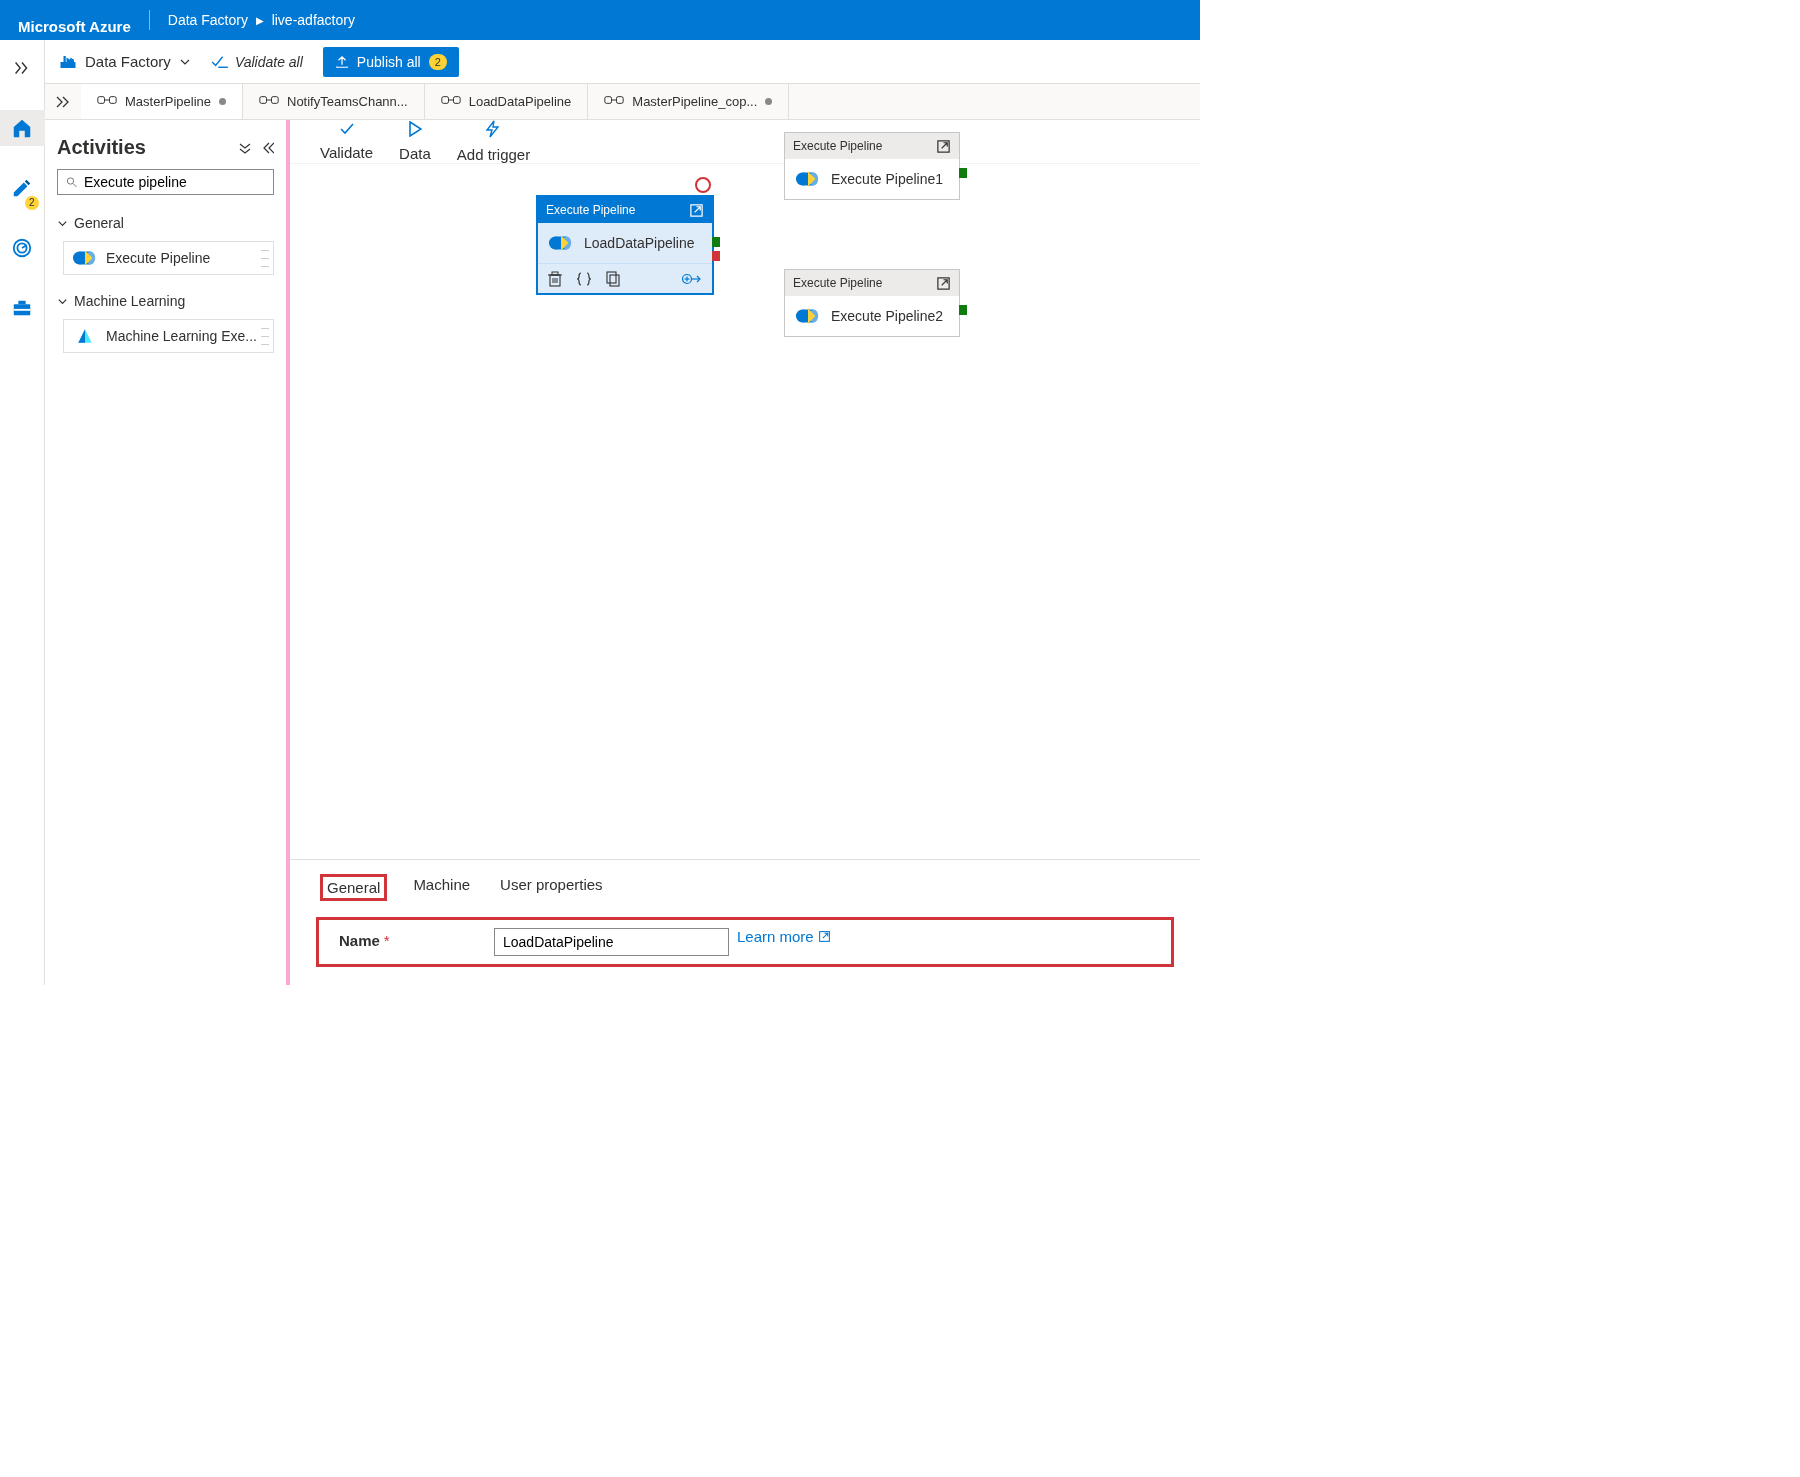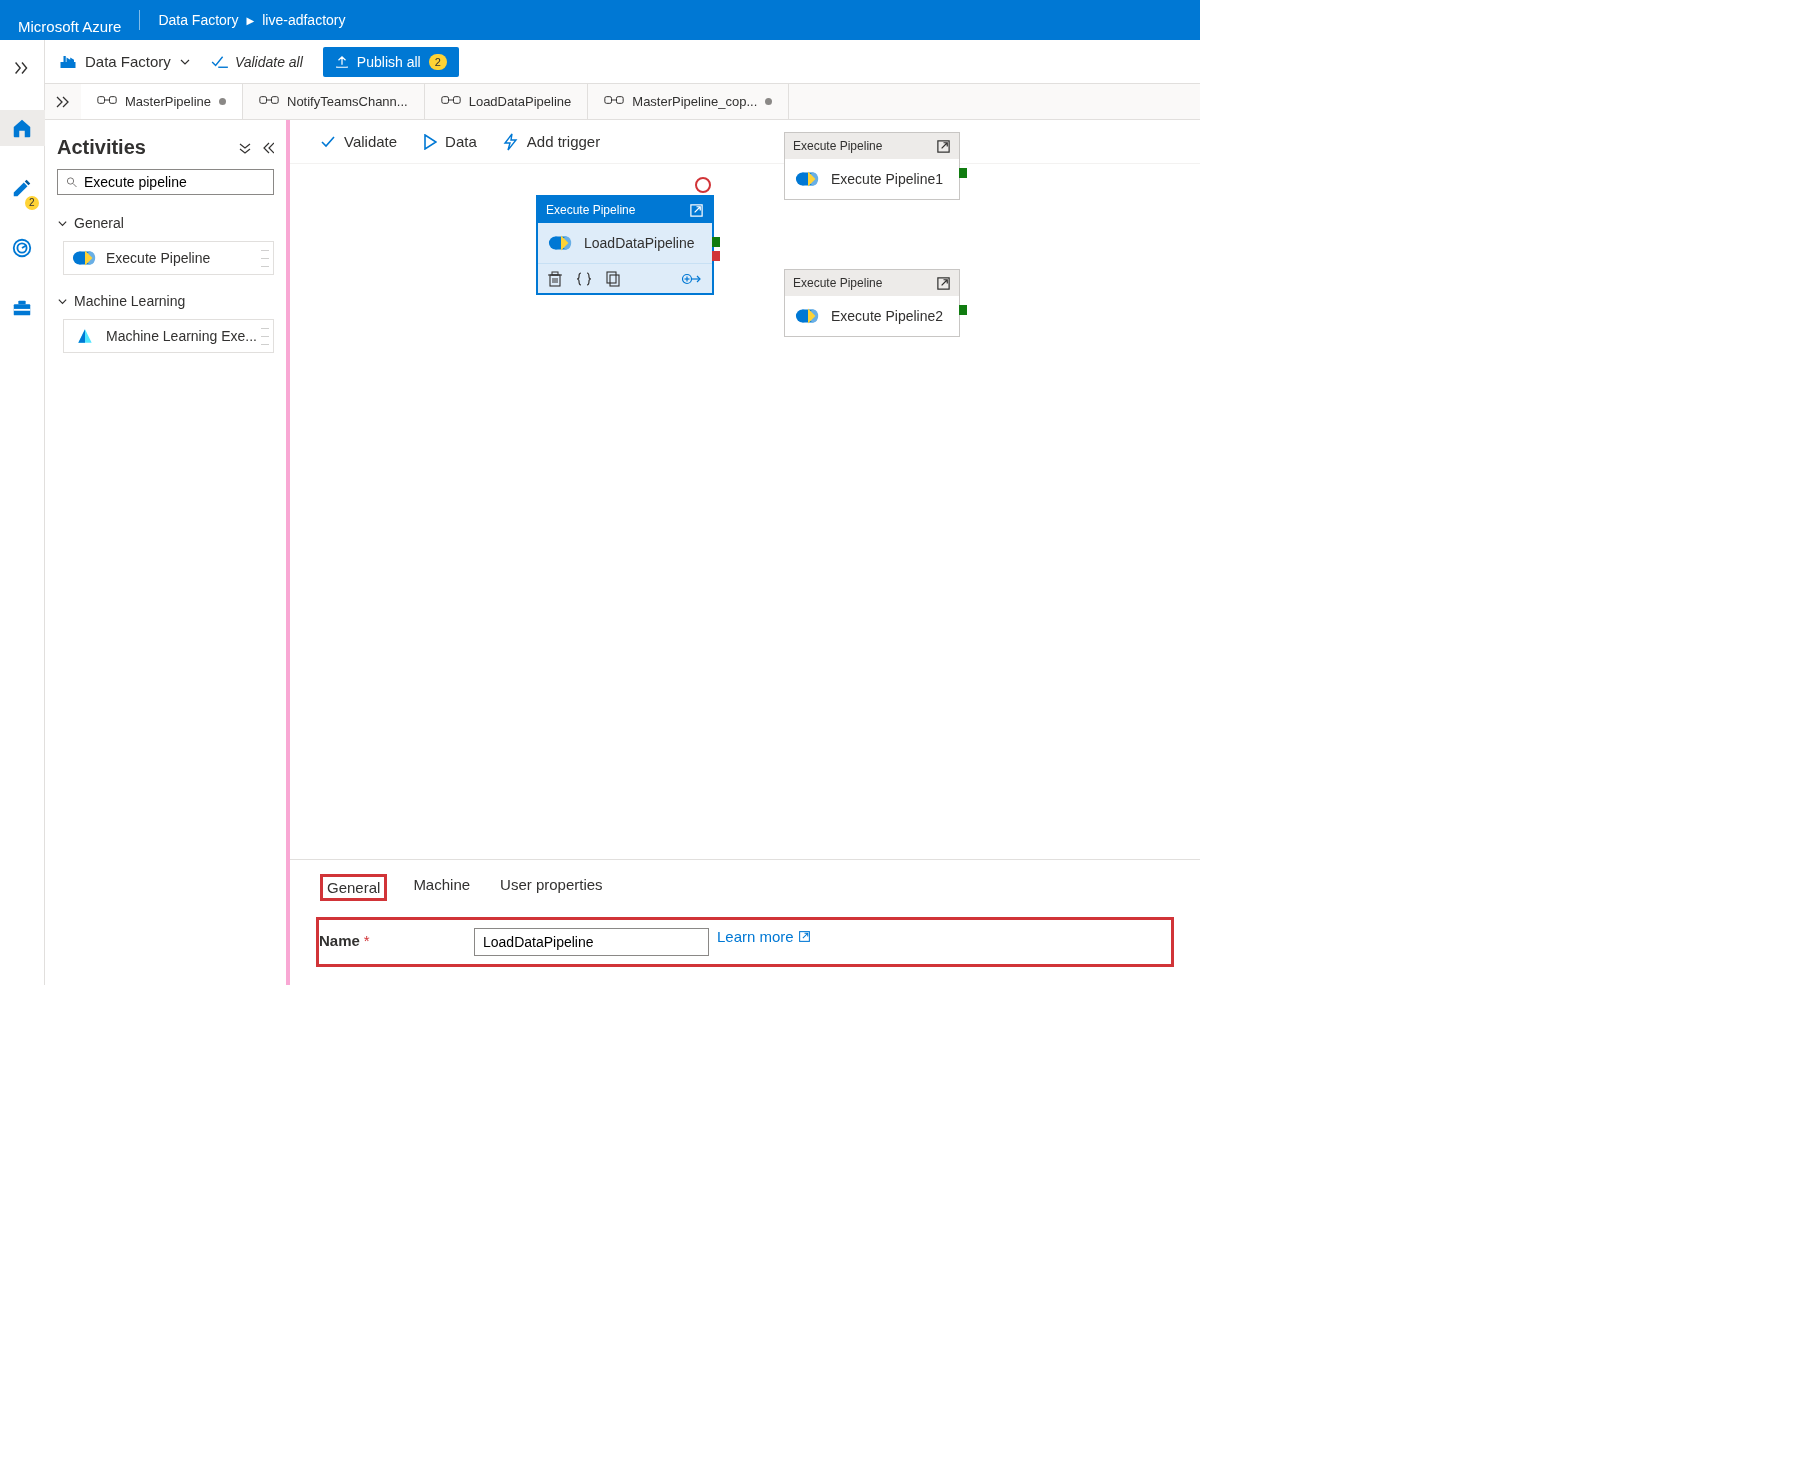--- a/index.html
+++ b/index.html
@@ -1,20 +1,20 @@
 <!DOCTYPE html>
 <html><head>
 <meta charset="utf-8">
 <style>
   * { box-sizing: border-box; margin: 0; padding: 0; font-family: 'Segoe UI', Tahoma, sans-serif; }
   body { width: 1200px; height: 985px; overflow: hidden; background: #fff; font-size: 14px; color: #323130; }
 
   
   .azure-header { height: 40px; background: #0078d4; color: #fff; display: flex; align-items: center; padding-left: 18px; }
-  .logo { font-weight: 400; font-size: 15px; margin-top: 12px; }
+  .logo { font-weight: 700; font-size: 15px; margin-top: 12px; }
   .header-divider { width: 1px; height: 20px; background: rgba(255,255,255,.5); margin: 0 18px; }
   .crumb { color: #fff; font-size: 14px; }
   .crumb-sep { margin: 0 8px; font-size: 10px; }
   .search-wrap { margin-left: auto; background: #c7e0f4; height: 32px; width: 335px; display: flex; align-items: center; padding: 0 10px; gap: 8px; }
   .search-wrap svg { width: 14px; height: 14px; }
   .search-wrap input { flex: 1; border: none; background: transparent; font-size: 14px; color: #323130; outline: none; }
 
   
   .shell { display: flex; height: calc(100% - 40px); }
   .rail { width: 45px; background: #fff; border-right: 1px solid #e1dfdd; display: flex; flex-direction: column; align-items: center; padding-top: 10px; gap: 24px; }
@@ -49,21 +49,21 @@
   .act-search { display: flex; align-items: center; gap: 6px; border: 1px solid #8a8886; padding: 4px 8px; margin-bottom: 14px; }
   .act-search input { border: none; outline: none; flex: 1; font-size: 14px; }
   .grp-head { display: flex; align-items: center; gap: 6px; font-size: 14px; font-weight: 400; padding: 6px 0; cursor: pointer; }
   .grp-item { display: flex; align-items: center; gap: 8px; border: 1px solid #e1dfdd; padding: 6px 8px; margin: 4px 0 12px 6px; font-size: 14px; cursor: grab; position: relative; }
   .grp-item .grip { position: absolute; right: 4px; top: 4px; bottom: 4px; width: 8px; display: flex; flex-direction: column; justify-content: space-around; opacity: .4; }
   .grp-item .grip span { height: 1px; background: #8a8886; }
 
   
   .canvas-wrap { flex: 1; display: flex; flex-direction: column; }
   .canvas-tb { height: 44px; display: flex; align-items: center; gap: 26px; padding-left: 30px; border-bottom: 1px solid #f3f2f1; }
-  .canvas-tb .btn { display: flex; align-items: center; gap: 8px; font-size: 15px; cursor: pointer; }
+  .canvas-tb .btn { display: flex; align-items: center; gap: 8px; font-size: 15px; cursor: pointer; flex-direction: column; }
   .canvas { flex: 1; position: relative; background: #fff; }
 
   .node { position: absolute; width: 176px; background: #fff; border: 1px solid #c8c6c4; font-size: 13px; }
   .node .n-head { height: 26px; background: #edebe9; display: flex; align-items: center; justify-content: space-between; padding: 0 8px; font-size: 12px; }
   .node .n-body { display: flex; align-items: center; gap: 10px; padding: 10px; font-size: 14px; }
   .node .port { position: absolute; width: 8px; height: 10px; right: -8px; }
   .port.green { background: #107c10; }
   .port.red { background: #d13438; }
 
   .node.selected { border: 2px solid #0078d4; width: 178px; }
@@ -72,21 +72,21 @@
   .node.selected .n-foot { background: #deecf9; height: 30px; display: flex; align-items: center; padding: 0 10px; gap: 14px; border-top: 1px solid #c7e0f4; }
   .node.selected .n-foot .spacer { flex: 1; }
   .breakpoint { position: absolute; width: 16px; height: 16px; border: 2px solid #d13438; border-radius: 50%; }
 
   
   .prop-pane { border-top: 1px solid #e1dfdd; }
   .prop-tabs { display: flex; gap: 22px; padding: 14px 30px 10px; font-size: 15px; }
   .prop-tab { cursor: pointer; padding: 2px 4px; }
   .prop-tab.active { border: 3px solid #d13438; font-weight: 400; }
   .form-row { display: flex; align-items: flex-start; padding: 8px 30px; gap: 0; }
-  .form-row.hl { border: 3px solid #d13438; margin: 0 26px; padding: 8px 0; }
+  .form-row.hl { border: 3px solid #d13438; margin: 0 26px; padding: 8px 20px; }
   .form-row label { width: 155px; font-size: 15px; font-weight: 600; padding-top: 4px; }
   .form-row .req { color: #d13438; margin-left: 4px; font-weight: 400; }
   .form-row input[type=text] { width: 235px; border: 1px solid #8a8886; padding: 5px 8px; font-size: 14px; }
   .form-row textarea { width: 235px; height: 54px; border: 1px solid #8a8886; padding: 5px 8px; font-size: 14px; resize: both; }
   .learn { color: #0078d4; font-size: 15px; margin-left: 8px; display: flex; align-items: center; gap: 4px; }
 
   
   .exec-ic { width: 26px; height: 20px; }
 </style>
 </head>

